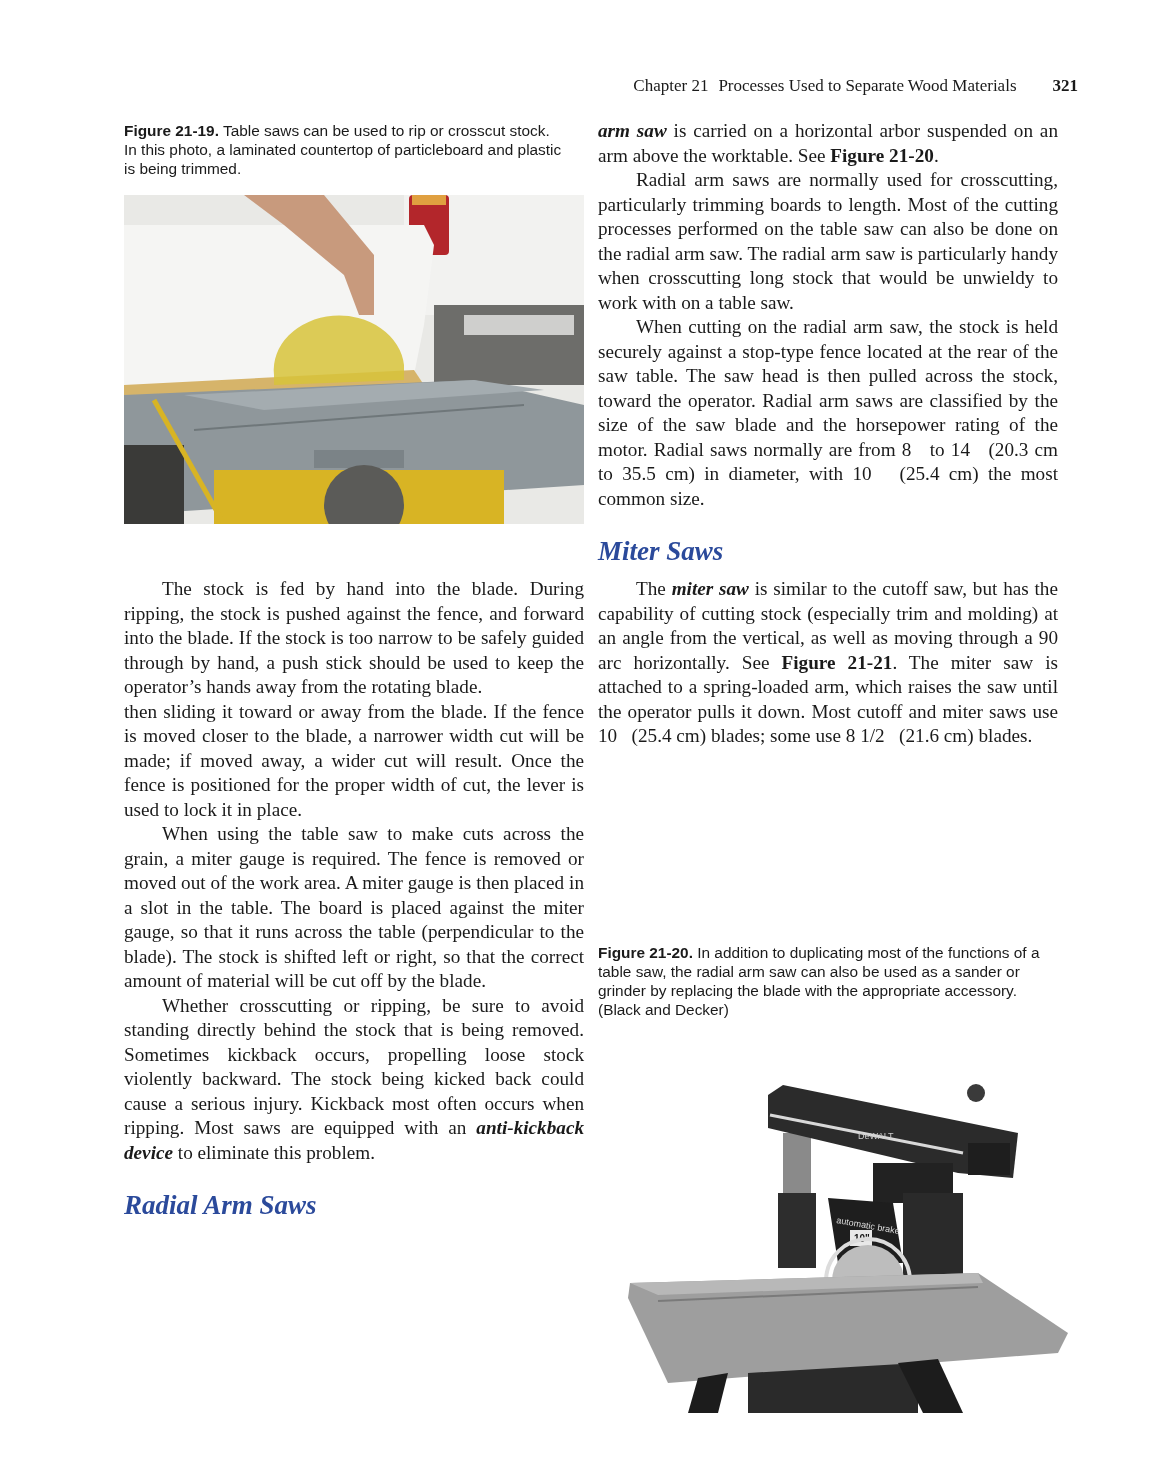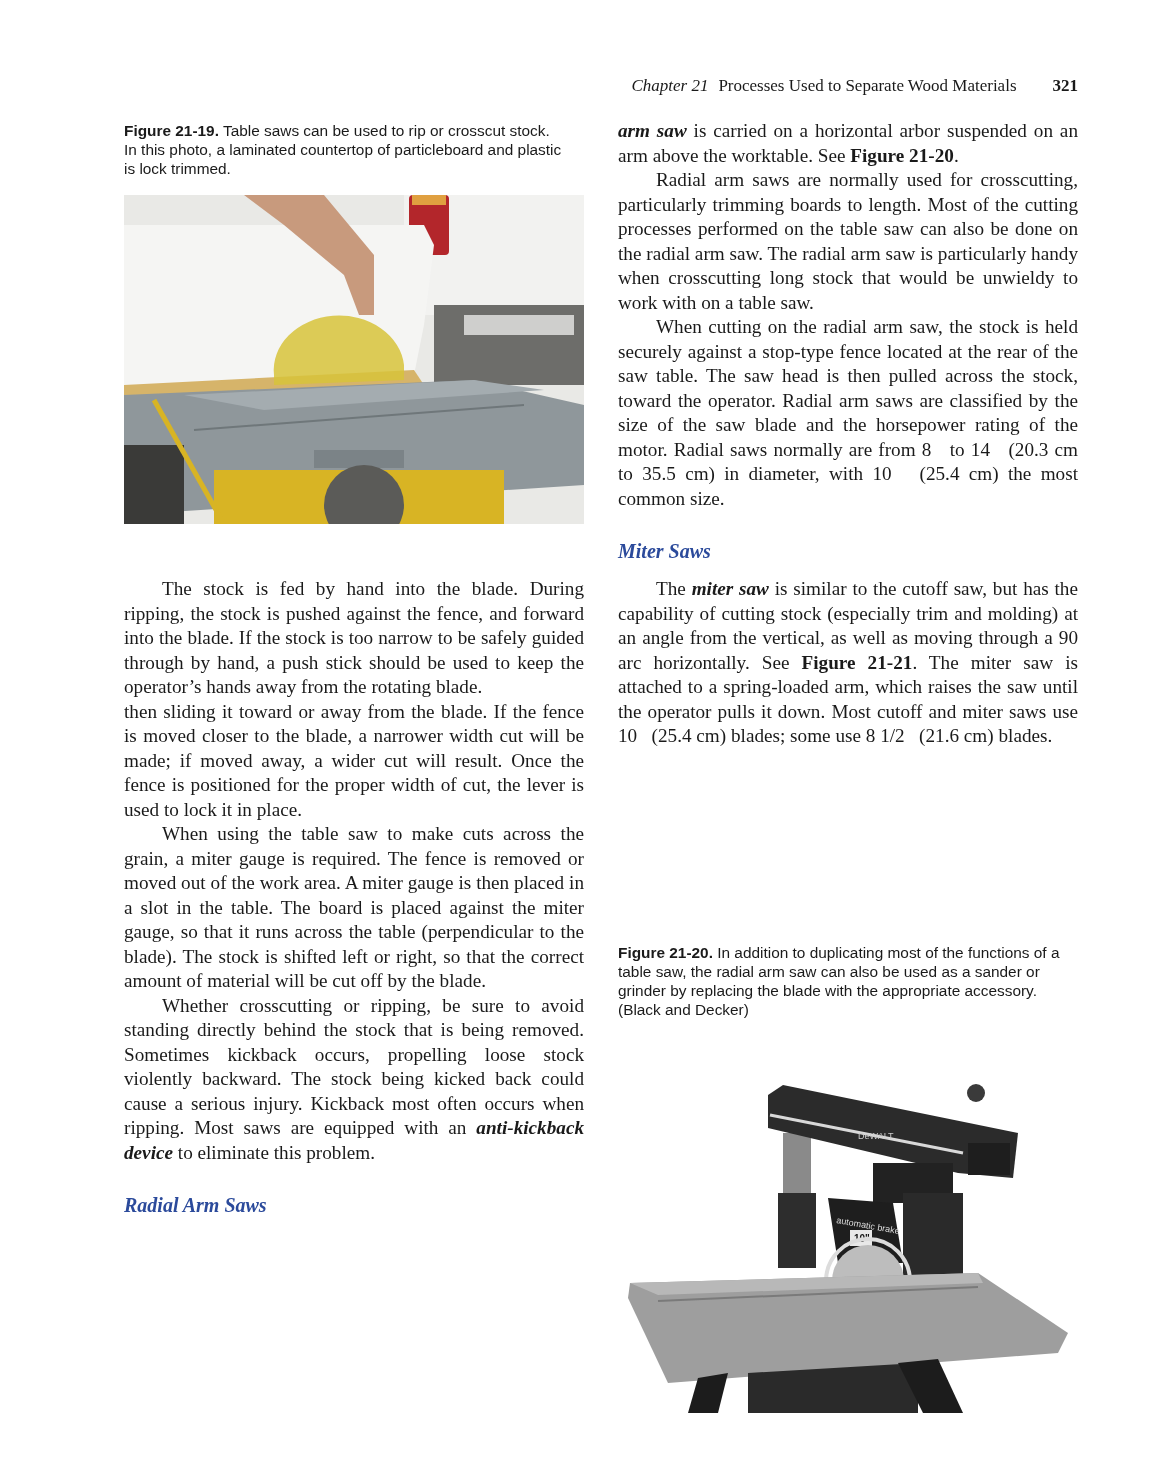--- a/index.html
+++ b/index.html
@@ -1,52 +1,52 @@
 <!DOCTYPE html>
 <html><head>
 <meta charset="utf-8">
 <style>
   html, body { margin: 0; padding: 0; background: #ffffff; }
   body { width: 1156px; height: 1479px; position: relative; overflow: hidden;
          font-family: "Liberation Serif", "DejaVu Serif", serif; color: #1a1a1a; }
 
   .running-head { position: absolute; top: 75px; left: 560px; width: 518px; text-align: right;
                   font-size: 17px; line-height: 22px; }
-  .running-head .chap { font-style: italic; }
+  .running-head .chap { }
   .running-head .title { margin-left: 10px; }
   .running-head .pnum { font-weight: bold; margin-left: 36px; }
 
   .col { position: absolute; width: 460px; }
   .col-left { left: 124px; }
-  .col-right { left: 618px; }
+  .col-right { left: 598px; }
 
   p.body { margin: 0; font-size: 19.2px; line-height: 24.5px; text-align: justify; }
   p.body.indent { text-indent: 38px; }
   p.body b { font-weight: bold; }
   p.body i.term { font-weight: bold; font-style: italic; }
 
   .caption { font-family: "Liberation Sans", "DejaVu Sans", sans-serif; font-size: 15.4px;
              line-height: 19px; color: #1a1a1a; }
   .caption .fig { font-weight: bold; }
 
   h2.section { margin: 0; font-family: "Liberation Serif", "DejaVu Serif", serif;
-               font-style: italic; font-weight: bold; color: #2b4a9b; font-size: 20px; line-height: 32px; }
+               font-style: italic; font-weight: bold; color: #2b4a9b; font-size: 27px; line-height: 32px; }
 
   .photo { position: absolute; overflow: hidden; }
   .photo svg { display: block; }
 </style>
 </head>
 <body>
 
 <div class="running-head">
   <span class="chap">Chapter 21</span><span class="title">Processes Used to Separate Wood Materials</span><span class="pnum">321</span>
 </div>
 
 <div class="col col-left caption" style="top:121px; width:440px;">
-  <span class="fig">Figure 21-19.</span><span> Table saws can be used to rip or crosscut stock. In this photo, a laminated countertop of particleboard and plastic is lock trimmed.</span>
+  <span class="fig">Figure 21-19.</span><span> Table saws can be used to rip or crosscut stock. In this photo, a laminated countertop of particleboard and plastic is being trimmed.</span>
 </div>
 
 <div class="photo" style="left:124px; top:195px; width:460px; height:329px;">
   <svg width="460" height="329" viewBox="0 0 460 329">
     <rect width="460" height="329" fill="#e9e9e6"></rect>
 
     <rect x="280" y="0" width="180" height="120" fill="#f2f2f0"></rect>
     <rect x="285" y="0" width="40" height="60" rx="4" fill="#b3262b"></rect>
     <rect x="288" y="0" width="34" height="10" fill="#e0a040"></rect>
     <rect x="310" y="110" width="150" height="80" fill="#6d6d6a"></rect>

